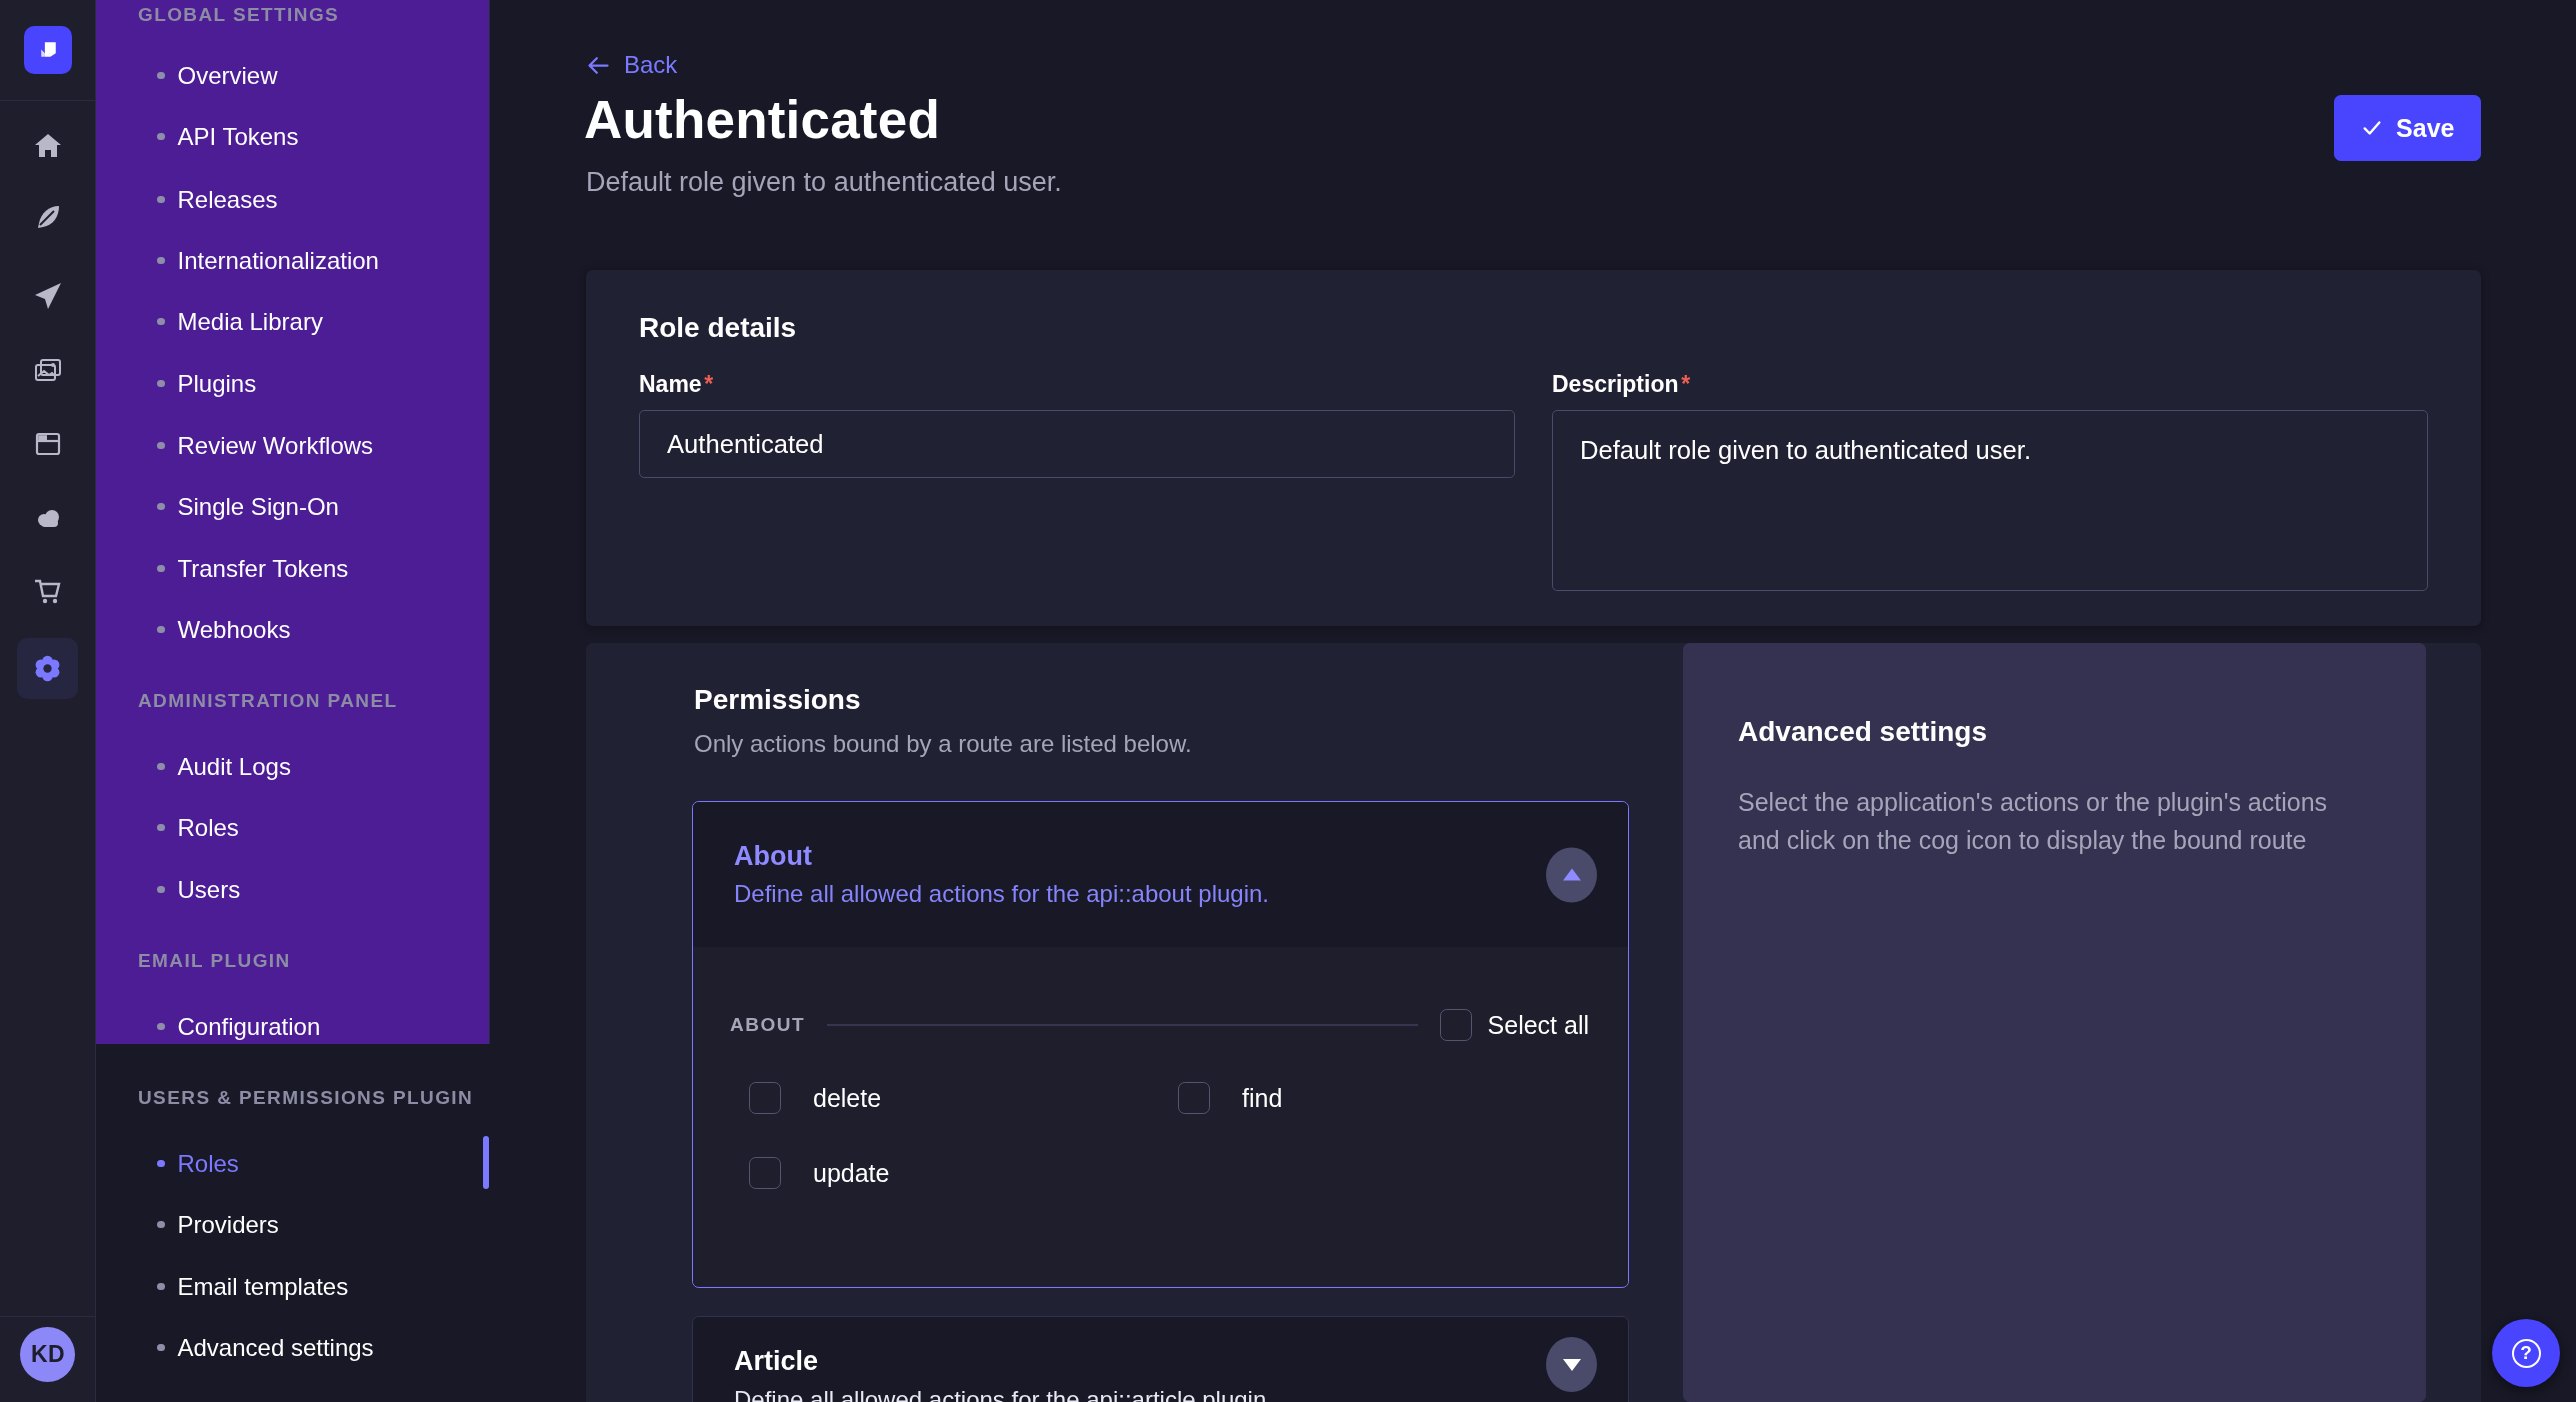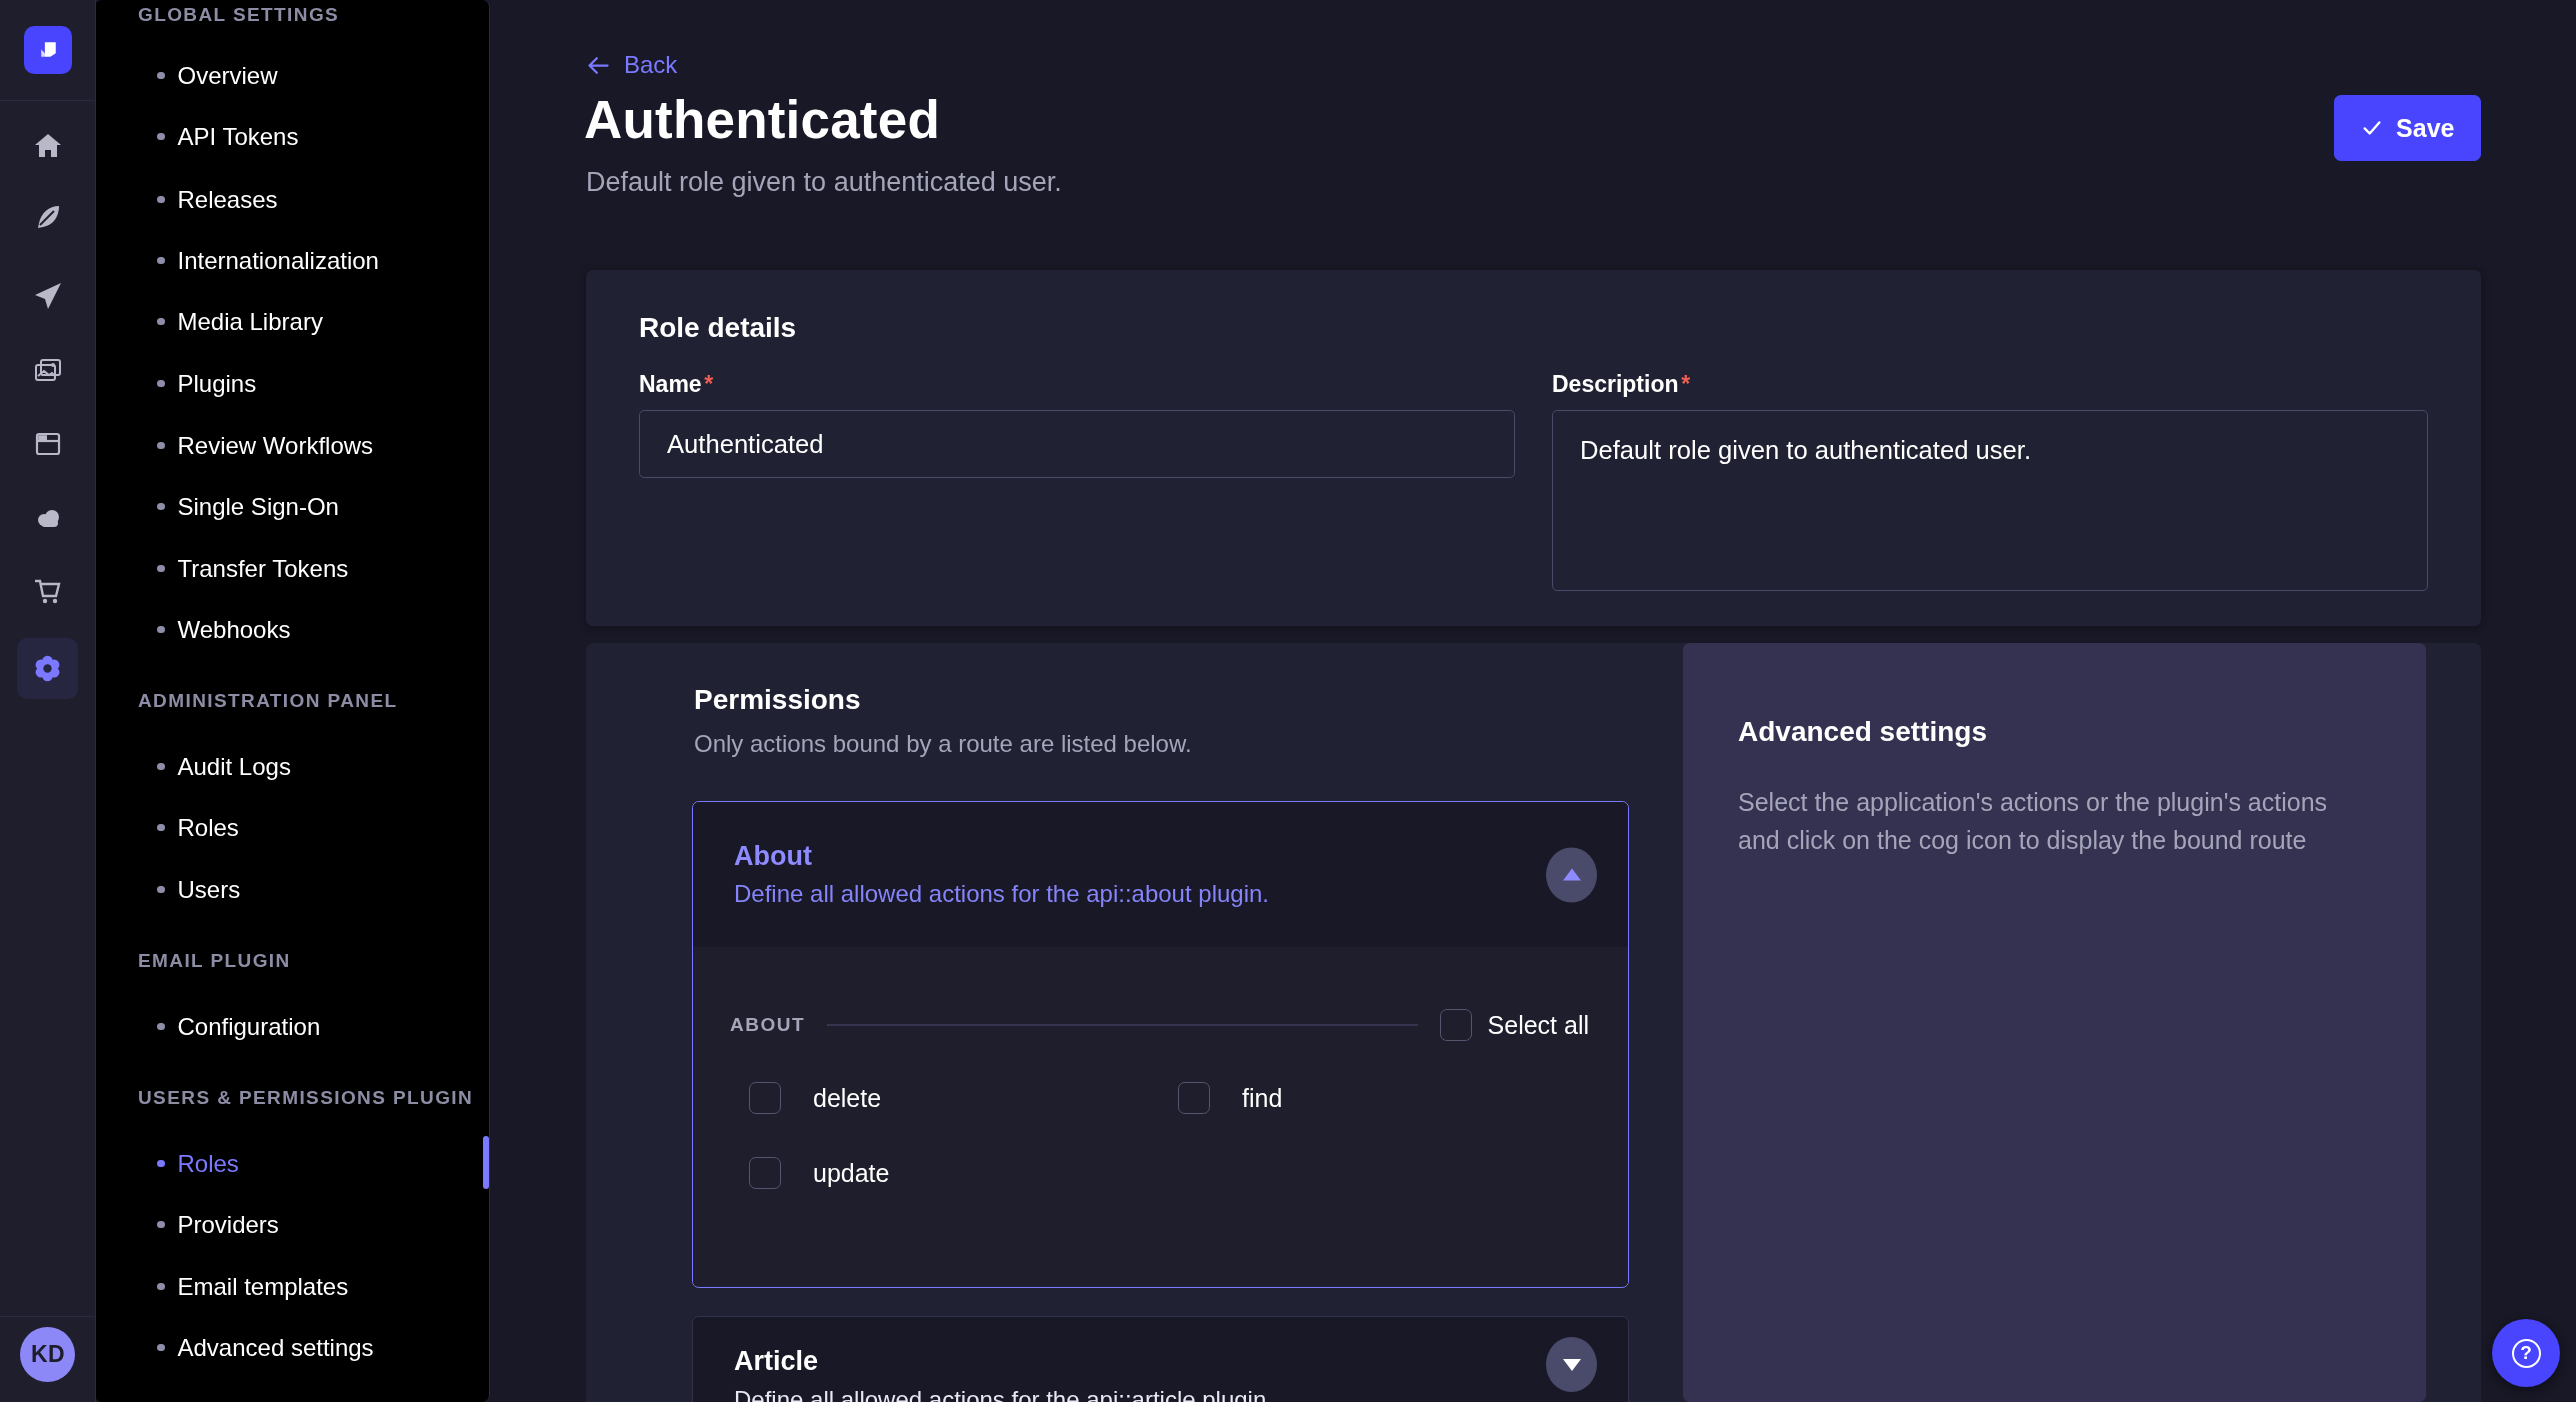--- a/index.html
+++ b/index.html
@@ -10,21 +10,21 @@
     -webkit-font-smoothing:antialiased;
   }
   
   .rail{position:absolute;left:0;top:0;width:95px;height:1402px;background:#1E1E2D;border-right:0.9px solid #2A2A40;z-index:5;}
   .rail-divider{position:absolute;left:0;width:95px;height:0.9px;background:#2A2A40;}
   .logo-btn{position:absolute;left:24px;top:25.6px;width:48px;height:48px;border-radius:10.2px;background:#4945FF;display:flex;align-items:center;justify-content:center;cursor:pointer;}
   .rail-icon{position:absolute;left:31px;width:34px;height:34px;display:flex;align-items:center;justify-content:center;color:#B8B8C9;}
   .rail-active{position:absolute;left:17px;width:61px;height:61px;border-radius:10.2px;background:#262640;display:flex;align-items:center;justify-content:center;}
   .avatar{position:absolute;left:20.4px;top:1327px;width:55px;height:55px;border-radius:50%;background:#8C88F7;color:#1D1D2B;font-size:23px;font-weight:700;display:flex;align-items:center;justify-content:center;cursor:pointer;letter-spacing:0.4px;}
   
-  .nav{position:absolute;left:95px;top:0;width:394px;height:1402px;background:#000000;border-right:0.9px solid #2A2A40;z-index:4;border-radius:7px;}
+  .nav{position:absolute;left:95px;top:0;width:394px;height:1044px;background:#4c1d95;border-right:0.9px solid #2A2A40;z-index:4;}
   .nav-section{position:absolute;left:43px;height:24px;font-size:19px;font-weight:700;letter-spacing:1.4px;color:#8C8CA5;line-height:24px;white-space:nowrap;}
   .nav-item{position:absolute;left:0;width:394px;height:61px;display:flex;align-items:center;cursor:pointer;}
   .nav-item .bullet{width:7.7px;height:7.7px;border-radius:50%;background:#8E8EA9;margin-left:62px;flex:none;}
   .nav-item .nav-label{margin-left:12.8px;font-size:24px;color:#FFFFFF;white-space:nowrap;}
   .nav-item.active .bullet{background:#7B79FF;}
   .nav-item.active .nav-label{color:#7B79FF;}
   .nav-indicator{position:absolute;right:0;top:1136px;width:6px;height:53px;border-radius:3.4px;background:#7B79FF;}
   
   .main{position:absolute;left:490px;top:0;width:2086px;height:1268px;}
   .back-link{position:absolute;left:95px;top:51px;display:flex;align-items:center;gap:12px;color:#7B79FF;font-size:24px;cursor:pointer;}

